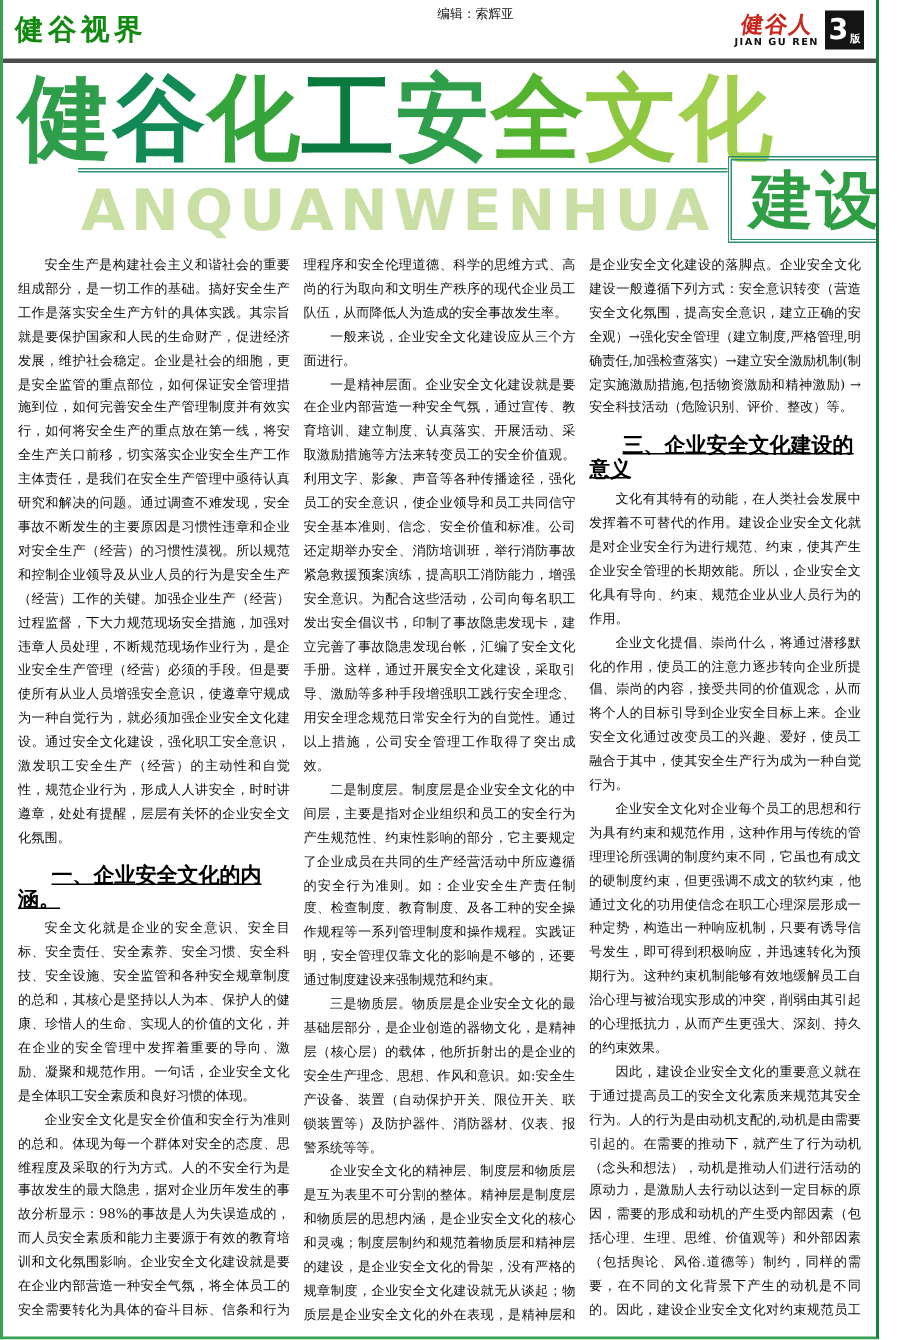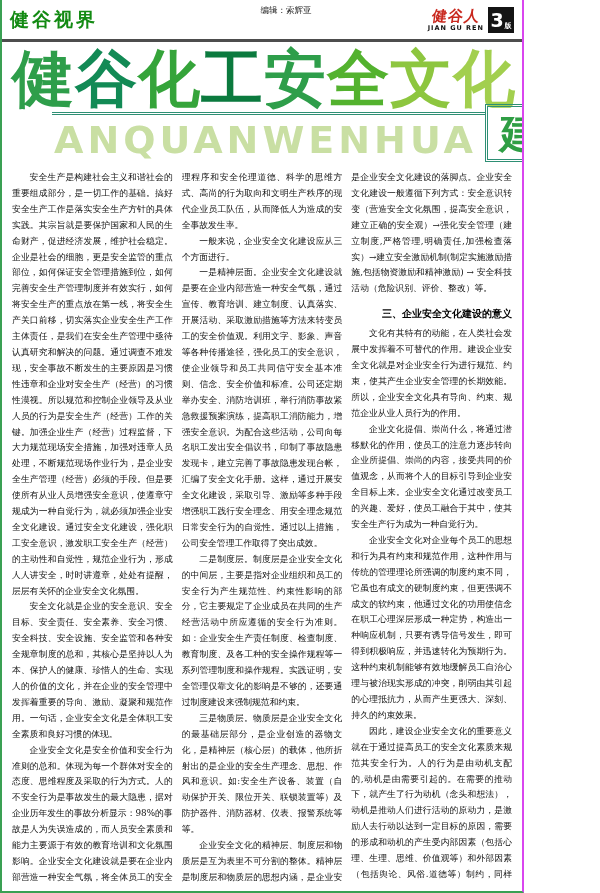--- a/index.html
+++ b/index.html
@@ -1,22 +1,22 @@
 <!DOCTYPE html>
 <html><head>
 <meta charset="utf-8">
 <style>
   html,body{margin:0;padding:0;background:#ffffff;}
   .page{
     position:relative;
-    width:524px;height:893px;
+    width:586px;height:893px;
     box-sizing:border-box;
     background:#ffffff;
     border-left:2px solid #3aa053;
-    border-right:2px solid #d946ef;
+    border-right:2px solid #15803d;
     border-bottom:2px solid #3aa053;
     font-family:"DejaVu Sans","Liberation Sans",sans-serif;
     overflow:hidden;
   }
   
   .masthead{
     position:relative;
     height:36px;
     display:flex;align-items:center;
     padding:2px 8px 0 8px;
@@ -85,22 +85,22 @@
     overflow:hidden;
     font-family:"DejaVu Serif","Liberation Serif",serif;
     font-size:8.8px;color:#111;
     line-height:15.9px;
   }
   .col p{margin:0;text-align:justify;}
   .col p.p{text-indent:2em;}
   .col p.pc{text-indent:0;}
   .col h3{
     font-family:"DejaVu Sans","Liberation Sans",sans-serif;
-    font-size:10px;font-weight:bold;color:#000;
-    margin:9px 0 4px 0;text-indent:1.6em;text-align:right;
+    font-size:14px;font-weight:bold;color:#000;
+    margin:9px 0 4px 0;text-indent:1.6em;text-align:left;text-decoration:underline;
   }
 </style>
 </head>
 <body>
 
 <div class="page">
 
   <header class="masthead">
     <div class="section-title">健谷视界</div>
     <div class="issue-info">
@@ -135,20 +135,21 @@
       <div class="pinyin">ANQUANWENHUA</div>
       <div class="subtitle-box">
         <span>建设的途径</span>
       </div>
     </div>
   </div>
 
   <main class="columns">
     <section class="col" id="col1">
         <p class="p">安全生产是构建社会主义和谐社会的重要组成部分，是一切工作的基础。搞好安全生产工作是落实安全生产方针的具体实践。其宗旨就是要保护国家和人民的生命财产，促进经济发展，维护社会稳定。企业是社会的细胞，更是安全监管的重点部位，如何保证安全管理措施到位，如何完善安全生产管理制度并有效实行，如何将安全生产的重点放在第一线，将安全生产关口前移，切实落实企业安全生产工作主体责任，是我们在安全生产管理中亟待认真研究和解决的问题。通过调查不难发现，安全事故不断发生的主要原因是习惯性违章和企业对安全生产（经营）的习惯性漠视。所以规范和控制企业领导及从业人员的行为是安全生产（经营）工作的关键。加强企业生产（经营）过程监督，下大力规范现场安全措施，加强对违章人员处理，不断规范现场作业行为，是企业安全生产管理（经营）必须的手段。但是要使所有从业人员增强安全意识，使遵章守规成为一种自觉行为，就必须加强企业安全文化建设。通过安全文化建设，强化职工安全意识，激发职工安全生产（经营）的主动性和自觉性，规范企业行为，形成人人讲安全，时时讲遵章，处处有提醒，层层有关怀的企业安全文化氛围。</p>
+        <h3 class="h">一、企业安全文化的内涵。</h3>
         <p class="p">安全文化就是企业的安全意识、安全目标、安全责任、安全素养、安全习惯、安全科技、安全设施、安全监管和各种安全规章制度的总和，其核心是坚持以人为本、保护人的健康、珍惜人的生命、实现人的价值的文化，并在企业的安全管理中发挥着重要的导向、激励、凝聚和规范作用。一句话，企业安全文化是全体职工安全素质和良好习惯的体现。</p>
         <p class="p">企业安全文化是安全价值和安全行为准则的总和。体现为每一个群体对安全的态度、思维程度及采取的行为方式。人的不安全行为是事故发生的最大隐患，据对企业历年发生的事故分析显示：98%的事故是人为失误造成的，而人员安全素质和能力主要源于有效的教育培训和文化氛围影响。企业安全文化建设就是要在企业内部营造一种安全气氛，将全体员工的安全需要转化为具体的奋斗目标、信条和行为准则，形成员工的安全生产精神动力，并为企业的安全生产目标而努力。</p>
         <h3 class="h">二、企业的安全文化建设的途径。</h3>
       </section>
     <section class="col" id="col2">
         <p class="pc">理程序和安全伦理道德、科学的思维方式、高尚的行为取向和文明生产秩序的现代企业员工队伍，从而降低人为造成的安全事故发生率。</p>
         <p class="p">一般来说，企业安全文化建设应从三个方面进行。</p>
         <p class="p">一是精神层面。企业安全文化建设就是要在企业内部营造一种安全气氛，通过宣传、教育培训、建立制度、认真落实、开展活动、采取激励措施等方法来转变员工的安全价值观。利用文字、影象、声音等各种传播途径，强化员工的安全意识，使企业领导和员工共同信守安全基本准则、信念、安全价值和标准。公司还定期举办安全、消防培训班，举行消防事故紧急救援预案演练，提高职工消防能力，增强安全意识。为配合这些活动，公司向每名职工发出安全倡议书，印制了事故隐患发现卡，建立完善了事故隐患发现台帐，汇编了安全文化手册。这样，通过开展安全文化建设，采取引导、激励等多种手段增强职工践行安全理念、用安全理念规范日常安全行为的自觉性。通过以上措施，公司安全管理工作取得了突出成效。</p>
         <p class="p">二是制度层。制度层是企业安全文化的中间层，主要是指对企业组织和员工的安全行为产生规范性、约束性影响的部分，它主要规定了企业成员在共同的生产经营活动中所应遵循的安全行为准则。如：企业安全生产责任制度、检查制度、教育制度、及各工种的安全操作规程等一系列管理制度和操作规程。实践证明，安全管理仅靠文化的影响是不够的，还要通过制度建设来强制规范和约束。</p>
         <p class="p">三是物质层。物质层是企业安全文化的最基础层部分，是企业创造的器物文化，是精神层（核心层）的载体，他所折射出的是企业的安全生产理念、思想、作风和意识。如:安全生产设备、装置（自动保护开关、限位开关、联锁装置等）及防护器件、消防器材、仪表、报警系统等等。</p>

